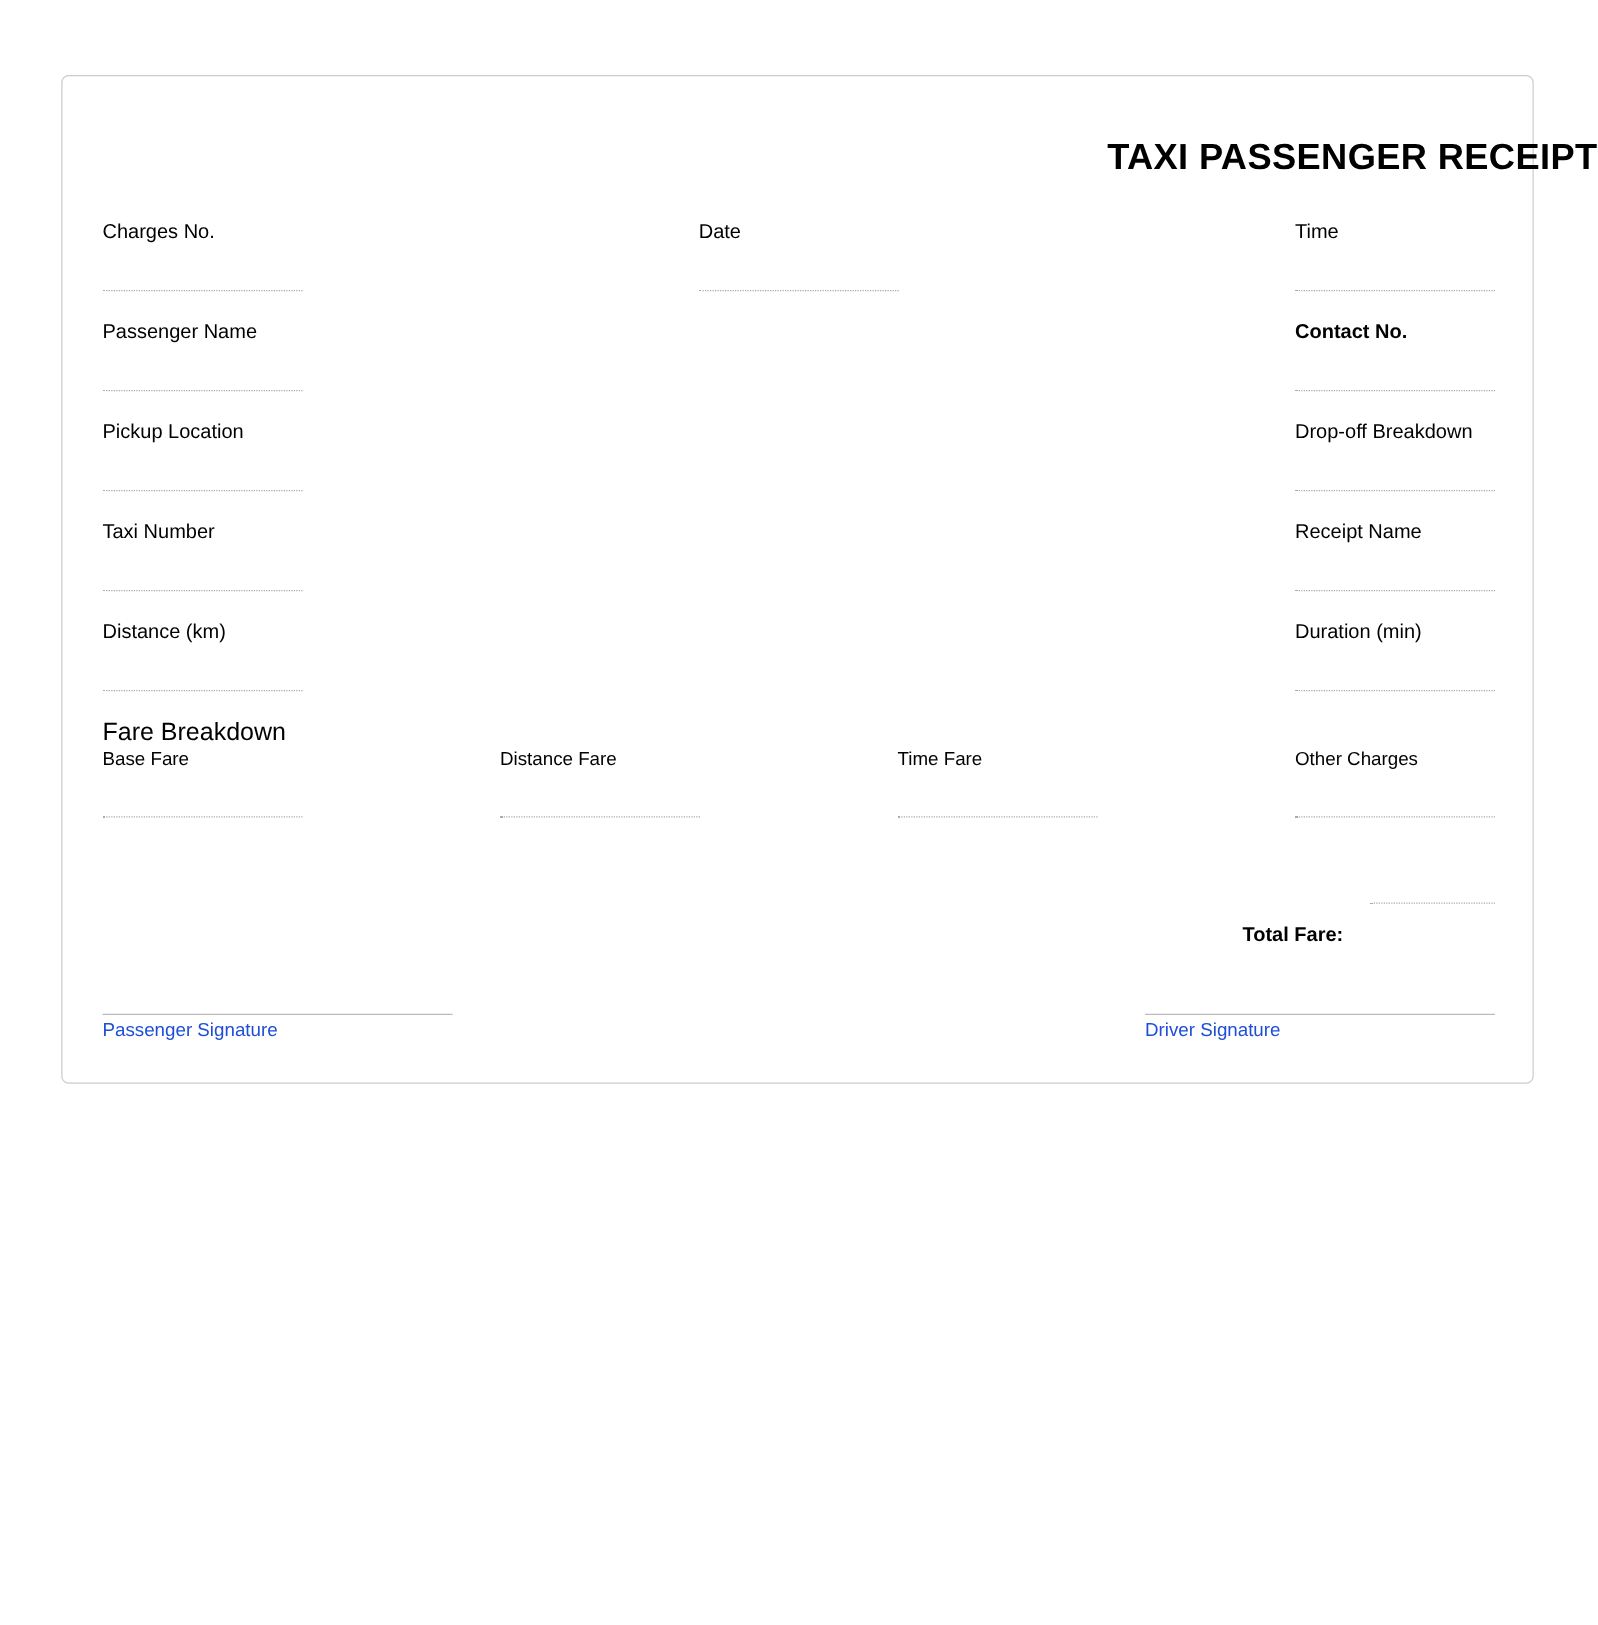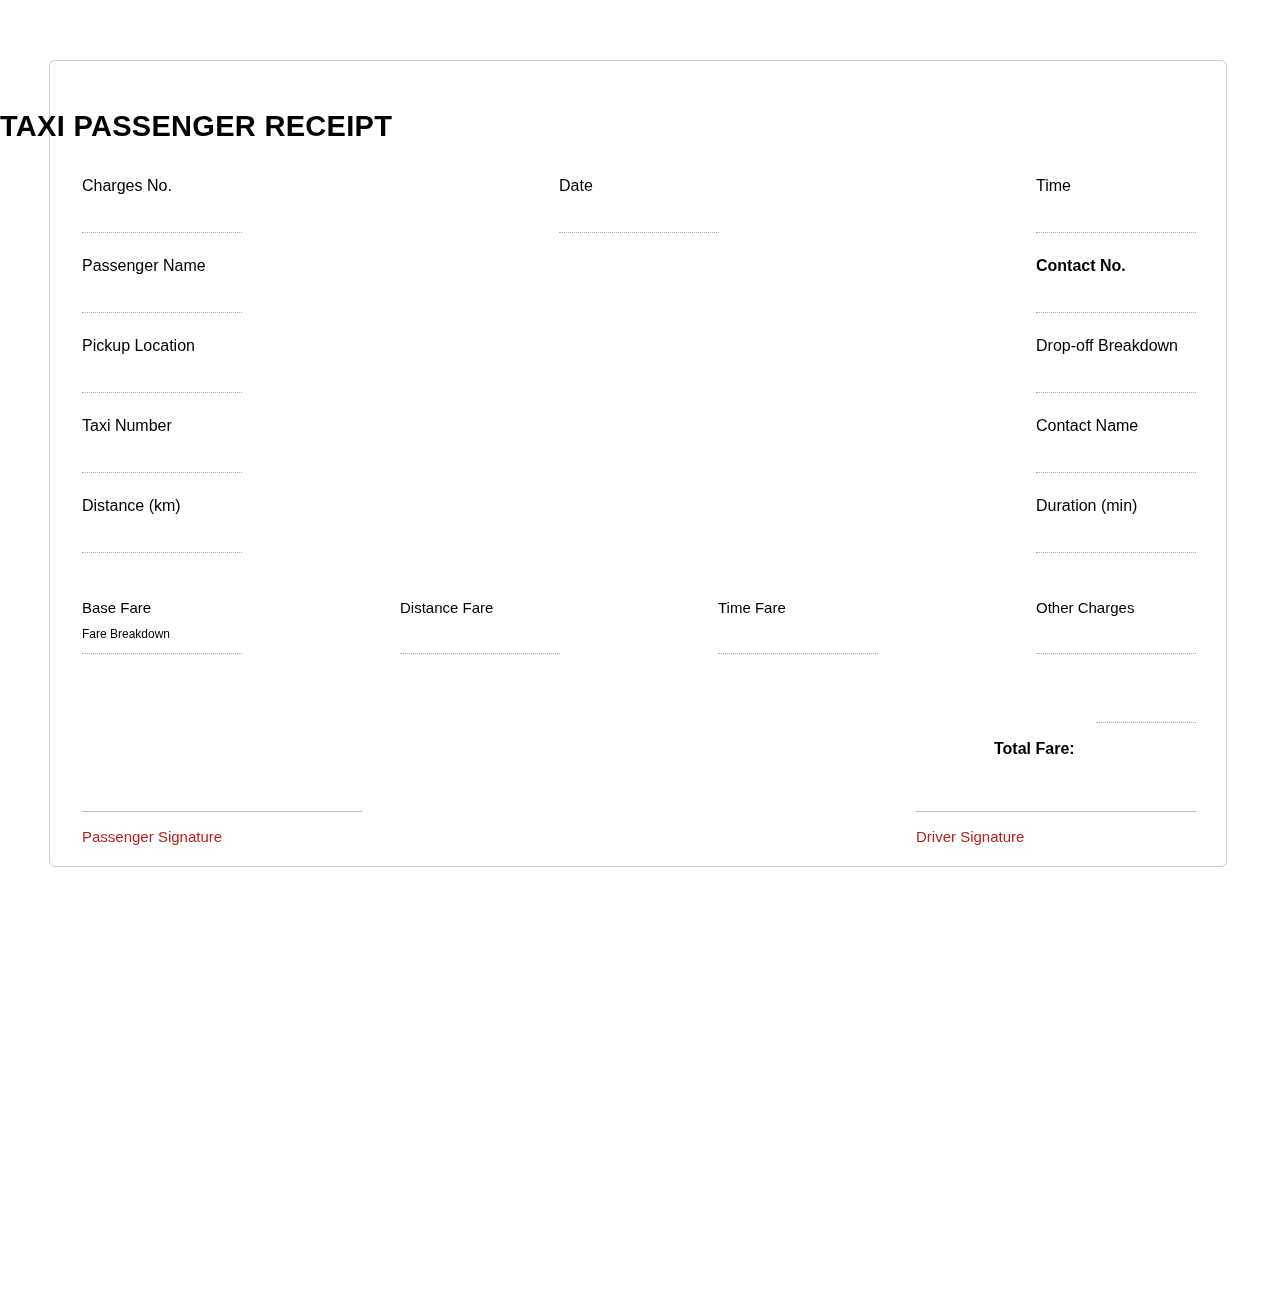--- a/index.html
+++ b/index.html
@@ -8,35 +8,35 @@
       font-family: "Liberation Sans", sans-serif; color: #000;
     }
     .card {
       position: absolute; left: 49px; top: 60px;
       width: 1178px; height: 807px;
       border: 1px solid #cccccc; border-radius: 6px; background: #fff;
       box-sizing: border-box;
     }
     .title {
       position: absolute; left: 0; right: 0; top: 110px;
-      text-align: left; font-weight: bold; font-size: 29px; letter-spacing: 0.3px;
+      text-align: right; font-weight: bold; font-size: 29px; letter-spacing: 0.3px;
     }
     .field { position: absolute; }
     .field .lbl { font-size: 16px; line-height: 18px; white-space: nowrap; }
     .field .line {
       position: absolute; left: 0; width: 160px; height: 0;
       border-bottom: 1px dotted #aaaaaa;
     }
     .small .lbl { font-size: 15px; }
-    .section-label { position: absolute; font-size: 12px; line-height: 18px; margin-top: 48px; }
+    .section-label { position: absolute; font-size: 20px; line-height: 18px; }
     .total-label { position: absolute; left: 994px; top: 740px; font-weight: bold; font-size: 16px; }
     .total-line { position: absolute; left: 1096px; top: 722px; width: 100px; border-bottom: 1px dotted #aaaaaa; }
     .sig { position: absolute; }
     .sig .sline { border-top: 1px solid #bbbbbb; }
-    .sig .slbl { font-size: 15px; color: #b91c1c; margin-top: 16px; white-space: nowrap; }
+    .sig .slbl { font-size: 15px; color: #1d4ed8; margin-top: 4px; white-space: nowrap; }
   </style>
 </head>
 <body>
 
 <div class="card"></div>
 
 <div class="title">TAXI PASSENGER RECEIPT</div>
 
 <div class="field" style="left:82px; top:177px;">
   <div class="lbl">Charges No.</div>
@@ -67,21 +67,21 @@
 <div class="field" style="left:1036px; top:337px;">
   <div class="lbl">Drop-off Breakdown</div>
   <div class="line" style="top:55px;"></div>
 </div>
 
 <div class="field" style="left:82px; top:417px;">
   <div class="lbl">Taxi Number</div>
   <div class="line" style="top:55px;"></div>
 </div>
 <div class="field" style="left:1036px; top:417px;">
-  <div class="lbl">Contact Name</div>
+  <div class="lbl">Receipt Name</div>
   <div class="line" style="top:55px;"></div>
 </div>
 
 <div class="field" style="left:82px; top:497px;">
   <div class="lbl">Distance (km)</div>
   <div class="line" style="top:55px;"></div>
 </div>
 <div class="field" style="left:1036px; top:497px;">
   <div class="lbl">Duration (min)</div>
   <div class="line" style="top:55px;"></div>

